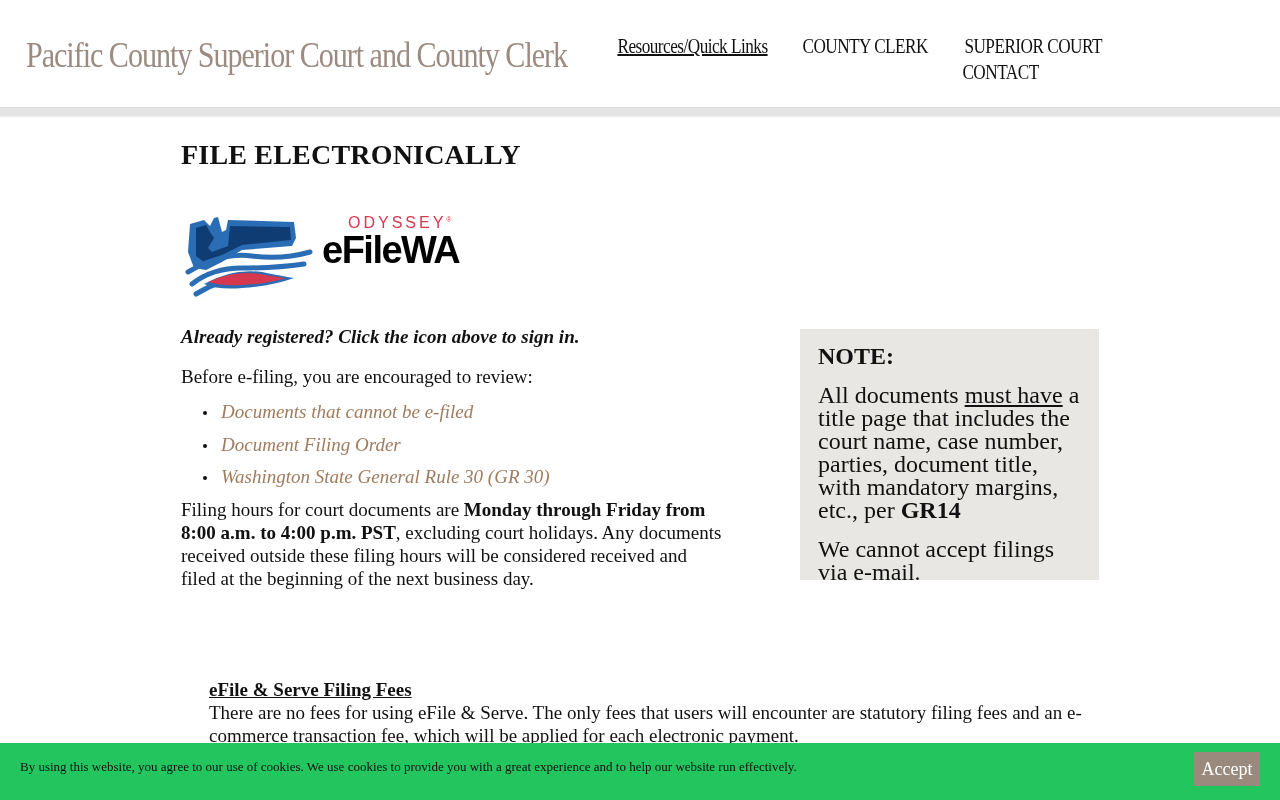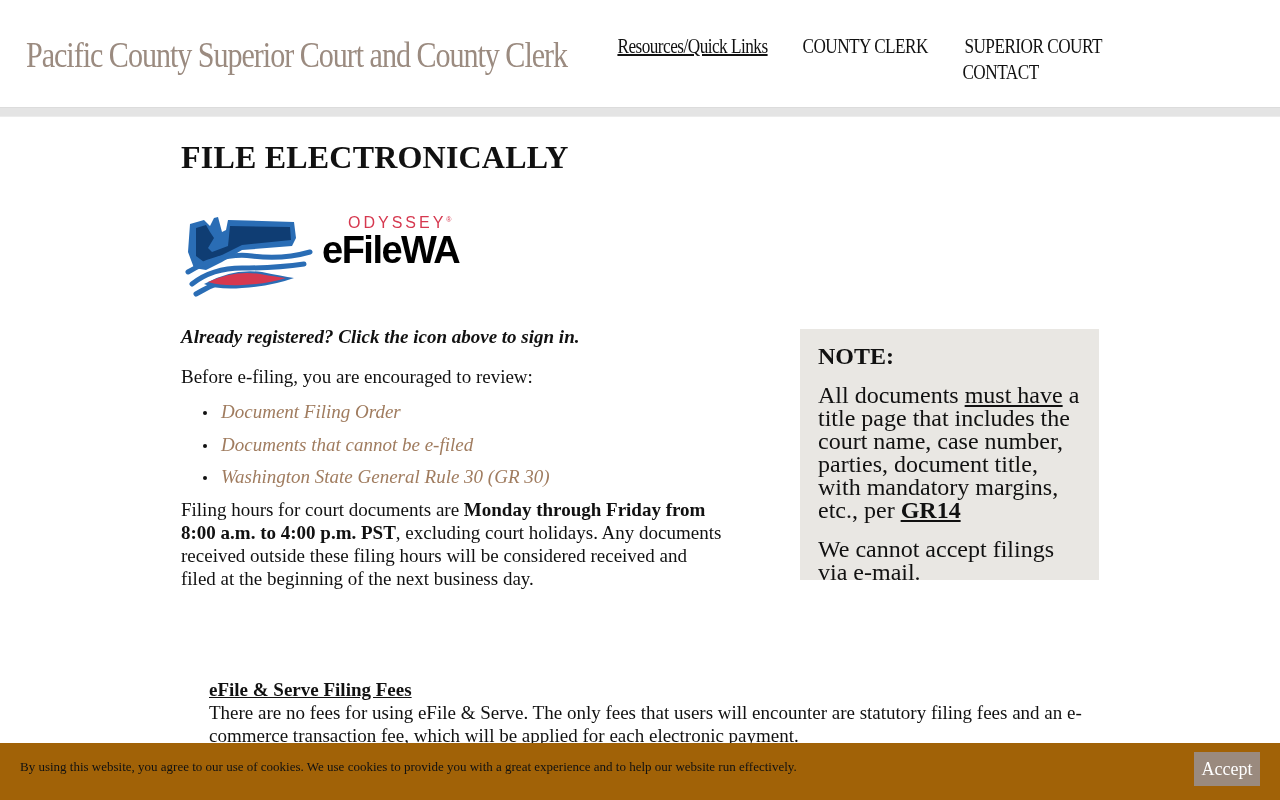--- a/index.html
+++ b/index.html
@@ -10,46 +10,46 @@
   .header { position: absolute; top: 0; left: 0; width: 1280px; height: 107px; background: #fff; padding-left: 36px; }
   .site-title { position: absolute; left: 26px; top: 36px; font-family: "Liberation Serif", serif; font-size: 35px; color: #9b8b80; letter-spacing: -1.2px; transform: scaleX(0.86); transform-origin: left center; white-space: nowrap; }
   .nav { position: absolute; right: 241px; top: 33px; width: 460px; text-align: right; font-family: "Liberation Serif", serif; font-size: 20px; line-height: 26px; color: #111; letter-spacing: -0.6px; }
   .nav-row { white-space: nowrap; }
   .nav a { color: #111; text-decoration: none; margin-left: 14px; display: inline-block; transform: scaleX(0.86); transform-origin: right center; }
   .nav a.underlined { text-decoration: underline; }
   .pay-btn { position: absolute; left: 1051px; top: 23px; width: 203px; height: 71px; background: #9a8a7e; color: #fff; font-family: "Liberation Serif", serif; font-style: italic; font-size: 21px; display: flex; align-items: center; justify-content: center; border: none; cursor: pointer; }
   .divider-bar { position: absolute; left: 0; top: 107px; width: 1280px; height: 10px; background: #e4e4e4; border-top: 1px solid #dcdcdc; border-bottom: 1px solid #ececec; }
 
   
-  .page-title { position: absolute; left: 181px; top: 139px; font-family: "Liberation Serif", serif; font-weight: bold; font-size: 32px; letter-spacing: 0.2px; color: #111; }
+  .page-title { position: absolute; left: 181px; top: 139px; font-family: "Liberation Serif", serif; font-weight: bold; font-size: 28px; letter-spacing: 0.2px; color: #111; }
   .logo { position: absolute; left: 182px; top: 212px; width: 300px; height: 86px; cursor: pointer; }
   .logo-odyssey { position: absolute; left: 166px; top: 2px; font-family: "Liberation Sans", sans-serif; font-size: 16px; letter-spacing: 3px; color: #d6384f; }
   .logo-efile { position: absolute; left: 140px; top: 17px; font-family: "Liberation Sans", sans-serif; font-weight: bold; font-size: 38px; letter-spacing: -1.5px; color: #000000; }
 
   .left-col { position: absolute; left: 181px; top: 325px; width: 545px; font-size: 19px; line-height: 23px; color: #111; }
   .signin-note { font-weight: bold; font-style: italic; margin-bottom: 17px; }
   .review-intro { margin-bottom: 12px; }
   .review-list { list-style: none; padding-left: 22px; }
   .review-list li { position: relative; padding-left: 18px; margin-bottom: 9.5px; }
   .review-list li::before { content: ""; position: absolute; left: 0; top: 11px; width: 4px; height: 4px; border-radius: 50%; background: #111; }
   .review-list a { color: #a07c5f; font-style: italic; text-decoration: none; }
   .hours { margin-top: 4px; }
   .hours b { font-weight: bold; }
 
   .note-box { position: absolute; left: 800px; top: 329px; width: 299px; height: 251px; background: #e9e7e3; padding: 16px 18px; font-size: 24px; line-height: 23px; color: #111; }
   .note-title { font-weight: bold; margin-bottom: 16px; }
   .note-body { margin-bottom: 16px; }
   .note-body .u { text-decoration: underline; }
-  .note-body a { font-weight: bold; color: #111; text-decoration: underline; }
+  .note-body a { font-weight: bold; color: #111; }
 
   .fees { position: absolute; left: 209px; top: 678px; width: 880px; font-size: 19px; line-height: 23px; color: #111; }
   .fees-title { font-weight: bold; text-decoration: underline; color: #111; display: inline-block; }
 
   
-  .cookie-bar { position: absolute; left: 0; top: 743px; width: 1280px; height: 57px; background: #a16207; }
+  .cookie-bar { position: absolute; left: 0; top: 743px; width: 1280px; height: 57px; background: #22c55e; }
   .cookie-text { position: absolute; left: 20px; top: 16px; font-size: 13px; color: #111; white-space: nowrap; }
   .accept-btn { position: absolute; left: 1194px; top: 9px; width: 66px; height: 34px; background: #9a8a7e; color: #fff; font-size: 18px; display: flex; align-items: center; justify-content: center; border: none; cursor: pointer; font-family: "Liberation Serif", serif; }
 </style>
 </head>
 <body>
 
 <header class="header">
   <div class="site-title">Pacific County Superior Court and County Clerk</div>
   <nav class="nav">
     <div class="nav-row">
@@ -75,22 +75,22 @@
     <path d="M26 70 Q52 58 78 62 Q96 65 104 66 Q86 72 60 73 Q40 74 26 70 Z" fill="#d6384f"></path>
   </svg>
   <div class="logo-odyssey"><span>ODYSSEY</span><sup style="font-size:7px;">®</sup></div>
   <div class="logo-efile">eFileWA</div>
 </div>
 
 <div class="left-col">
   <p class="signin-note">Already registered? Click the icon above to sign in.</p>
   <p class="review-intro">Before e-filing, you are encouraged to review:</p>
   <ul class="review-list">
+    <li><a>Documents that cannot be e-filed</a></li>
     <li><a>Document Filing Order</a></li>
-    <li><a>Documents that cannot be e-filed</a></li>
     <li><a>Washington State General Rule 30 (GR 30)</a></li>
   </ul>
   <p class="hours"><span>Filing hours for court documents are </span><b>Monday through Friday from 8:00 a.m. to 4:00 p.m. PST</b><span>, excluding court holidays. Any documents received outside these filing hours will be considered received and filed at the beginning of the next business day.</span></p>
 </div>
 
 <aside class="note-box">
   <p class="note-title">NOTE:</p>
   <p class="note-body"><span>All documents </span><span class="u">must have</span><span> a title page that includes the court name, case number, parties, document title, with mandatory margins, etc., per </span><a>GR14</a></p>
   <p>We cannot accept filings via e-mail.</p>
 </aside>

